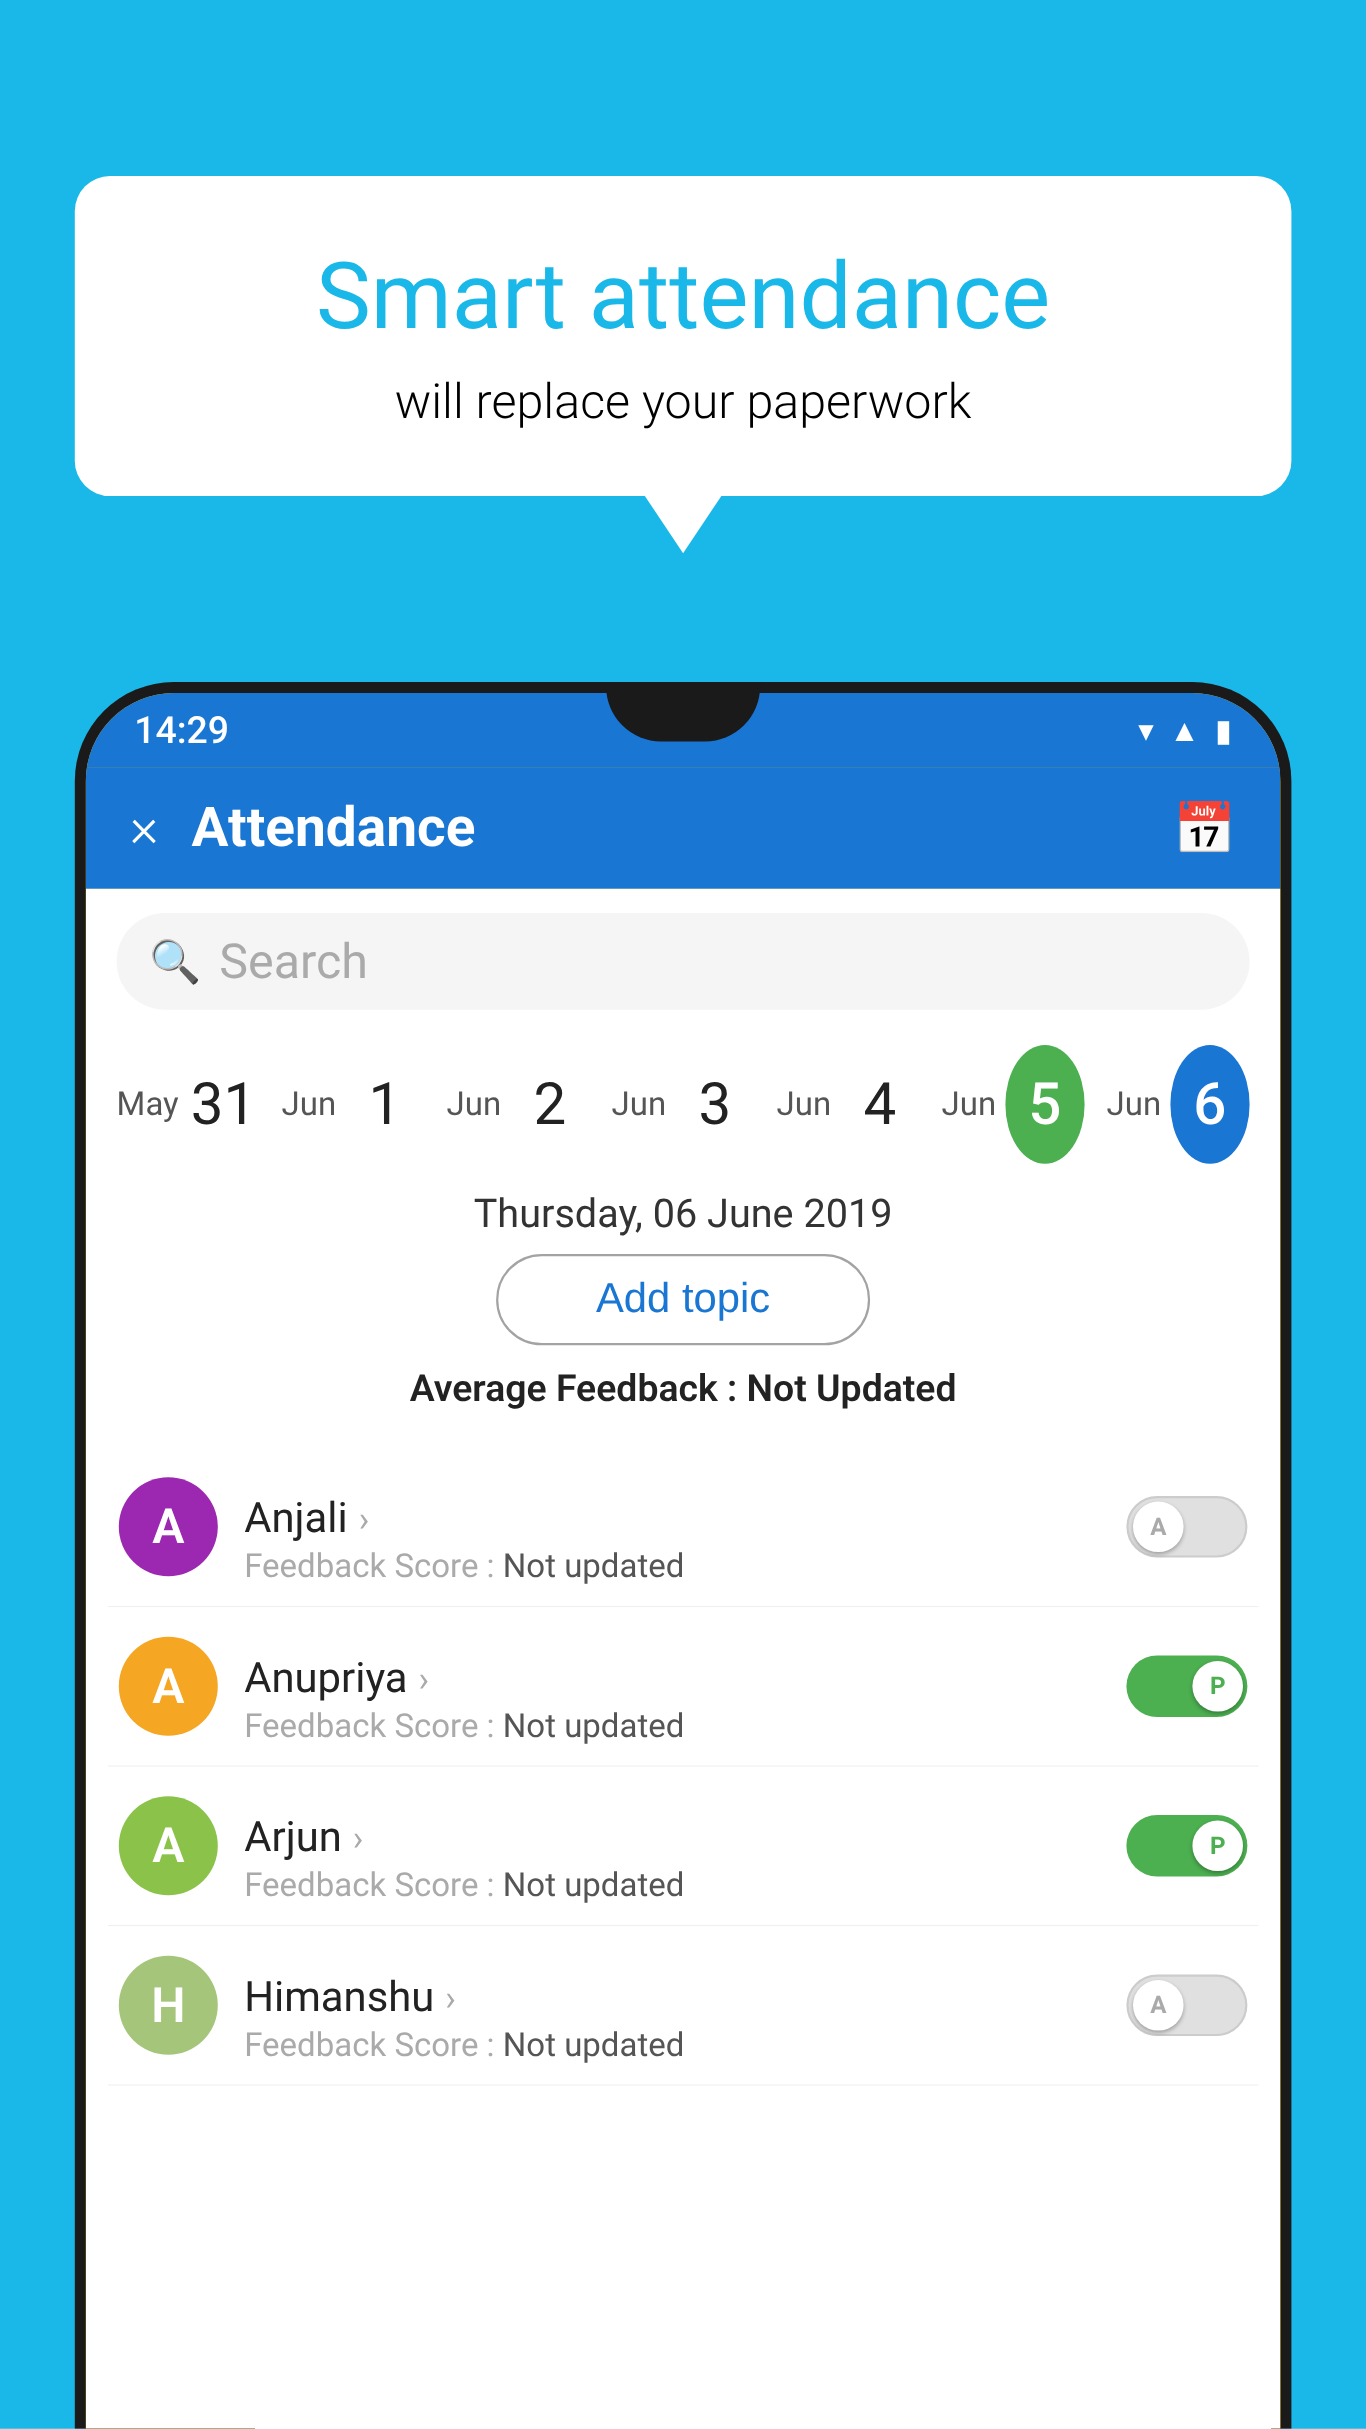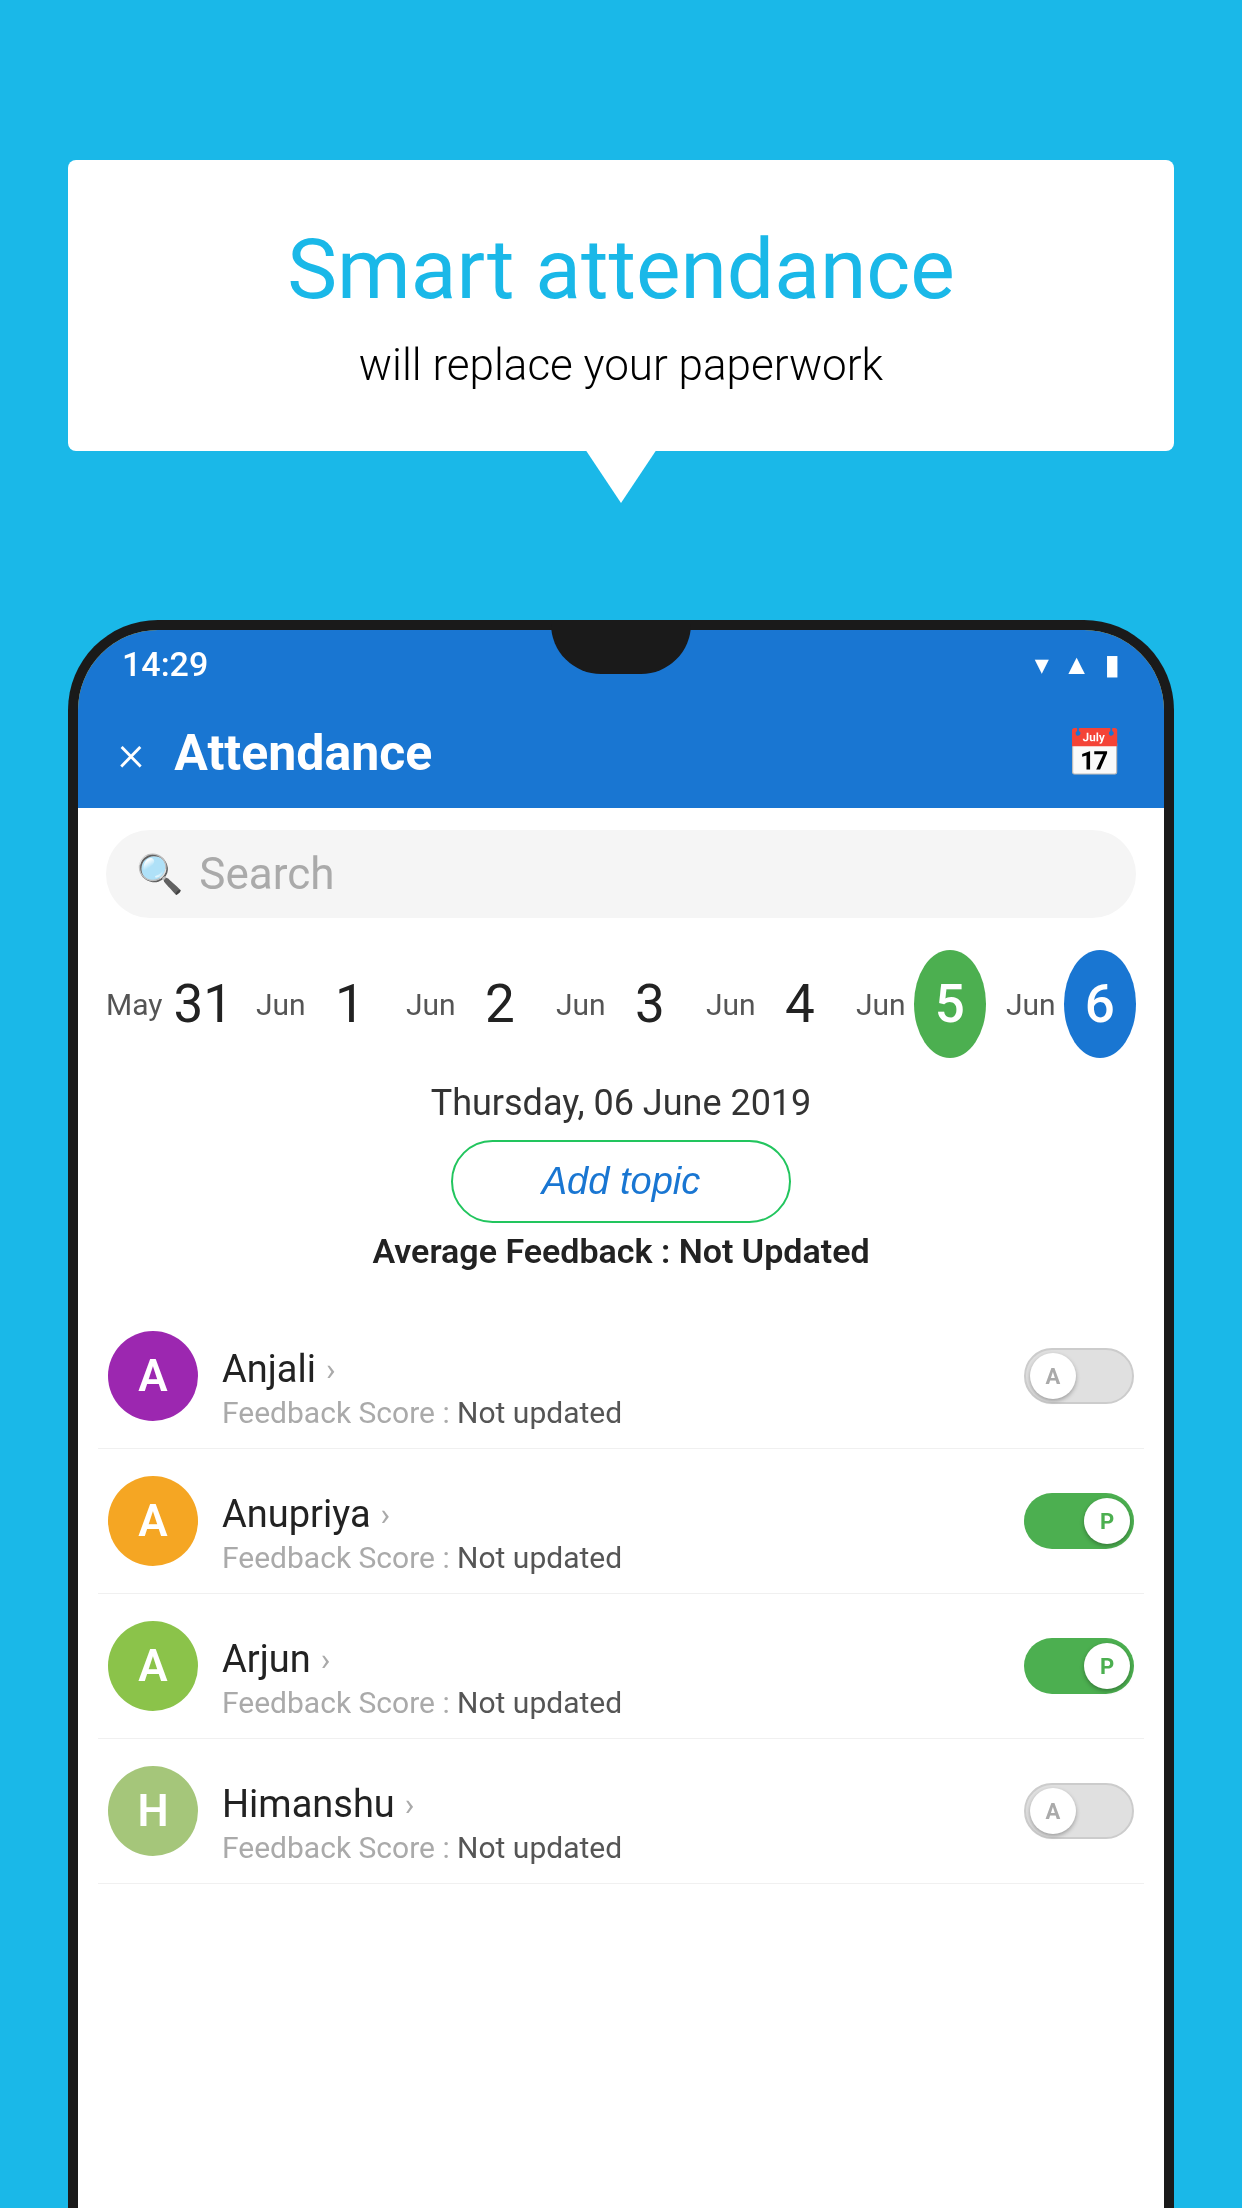--- a/index.html
+++ b/index.html
@@ -13,21 +13,21 @@
       position: relative;
     }
 
     
     .speech-bubble {
       position: absolute;
       top: 160px;
       left: 68px;
       right: 68px;
       background: white;
-      border-radius: 8px;
+      border-radius: 32px;
       padding: 60px 60px 60px 60px;
       text-align: center;
     }
 
     .speech-bubble::after {
       content: '';
       position: absolute;
       bottom: -52px;
       left: 50%;
       transform: translateX(-50%);
@@ -227,31 +227,30 @@
       text-align: center;
       padding: 24px 0 16px;
       font-size: 36px;
       color: #333;
       font-weight: 400;
     }
 
     
     .add-topic-btn {
       display: block;
-      margin: 0 auto 8px;
+      margin: 0 auto 20px;
       width: 340px;
-      border: 2px solid #22c55e;
+      border: 2px solid #a3a3a3;
       border-radius: 50px;
       padding: 18px 40px;
       text-align: center;
       color: #1976d2;
       font-size: 38px;
       background: white;
       cursor: pointer;
-      font-style: italic;
     }
 
     
     .avg-feedback {
       text-align: center;
       font-size: 34px;
       color: #888;
       margin-bottom: 33px;
     }
 

